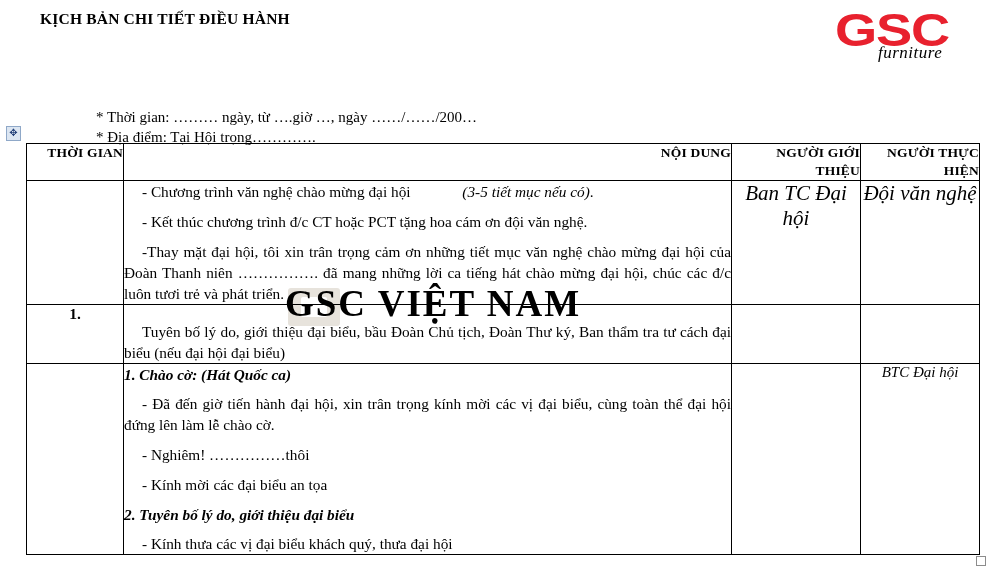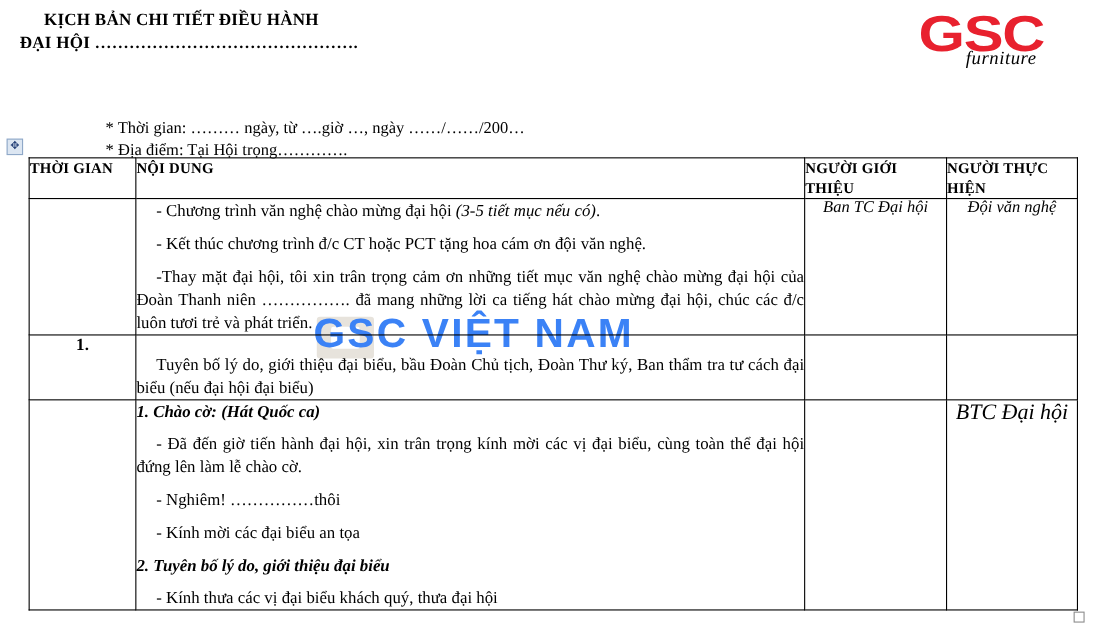--- a/index.html
+++ b/index.html
@@ -20,25 +20,25 @@
   .watermark-layer {
     position: absolute;
     inset: 0;
     z-index: 0;
     pointer-events: none;
   }
   .wm-text {
     position: absolute;
     left: 285px;
     top: 282px;
-    font-family: Liberation Sans, sans-serif;
+    font-family: Liberation Serif, serif;
     font-weight: bold;
     font-size: 37px;
     letter-spacing: 2px;
-    color: #3b82f6;
+    color: #000000;
     white-space: nowrap;
   }
   .wm-mark {
     position: absolute;
     left: 288px;
     top: 288px;
     width: 52px;
     height: 38px;
     background: #e7e3dc;
     border-radius: 3px;
@@ -130,68 +130,68 @@
     border: 1.3px solid #000000;
     vertical-align: top;
     padding: 0;
   }
   .col-time   { width: 97px; }
   .col-content{ width: 608px; }
   .col-intro  { width: 129px; }
   .col-exec   { width: 119px; }
 
   thead th {
-    text-align: left;
+    text-align: right;
     font-weight: bold;
     font-size: 13.5px;
     line-height: 18px;
     padding: 3px 2px 4px;
     vertical-align: middle;
     letter-spacing: 0.2px;
   }
 
   .cell-pad { padding: 7px 9px 8px 9px; }
   .cell-center {
     text-align: center;
     vertical-align: middle;
     font-style: italic;
+    font-size: 21px;
+  }
+  .cell-num {
+    text-align: center;
+    vertical-align: middle;
+    font-weight: bold;
+    font-size: 15.5px;
+  }
+  .cell-exec-lower {
+    text-align: center;
+    vertical-align: middle;
+    font-style: italic;
     font-size: 15px;
-  }
-  .cell-num {
-    text-align: center;
-    vertical-align: middle;
-    font-weight: bold;
-    font-size: 15.5px;
-  }
-  .cell-exec-lower {
-    text-align: center;
-    vertical-align: middle;
-    font-style: italic;
-    font-size: 20px;
     padding-top: 48px;
   }
 
   p.para {
     margin: 0 0 9px 0;
     font-size: 15.3px;
     line-height: 21px;
     text-align: justify;
     text-indent: 18px;
   }
   p.para:last-child { margin-bottom: 0; }
   p.para.bold { font-weight: normal; margin-top: 16px; }
   p.heading-it {
     margin: 0 0 8px 0;
     font-size: 15.3px;
     line-height: 21px;
     font-weight: bold;
     font-style: italic;
     text-indent: 0;
   }
-  span.it { font-style: italic; }
+  span.it { font-style: italic; margin-left: 48px; }
 
   
   .move-handle {
     position: absolute;
     left: 6px;
     top: 126px;
     width: 13px;
     height: 13px;
     border: 1px solid #8fa8c8;
     background: #dce6f2;
@@ -217,21 +217,20 @@
 
 <div class="watermark-layer">
   <div class="wm-mark"></div>
   <div class="wm-text">GSC VIỆT NAM</div>
 </div>
 
 <div class="doc">
 
   <div class="title-block">
     <span class="title-line1">KỊCH BẢN CHI TIẾT ĐIỀU HÀNH</span>
-    <span class="title-line2">ĐẠI HỘI ……………………………………….</span>
   </div>
 
   <div class="meta-block">
     <span class="meta-line">* Thời gian: ……… ngày, từ ….giờ …, ngày ……/……/200…</span>
     <span class="meta-line">* Địa điểm: Tại Hội trọng………….</span>
   </div>
 
   <div class="logo">
     <div class="logo-gsc">GSC</div>
     <div class="logo-sub">furniture</div>

